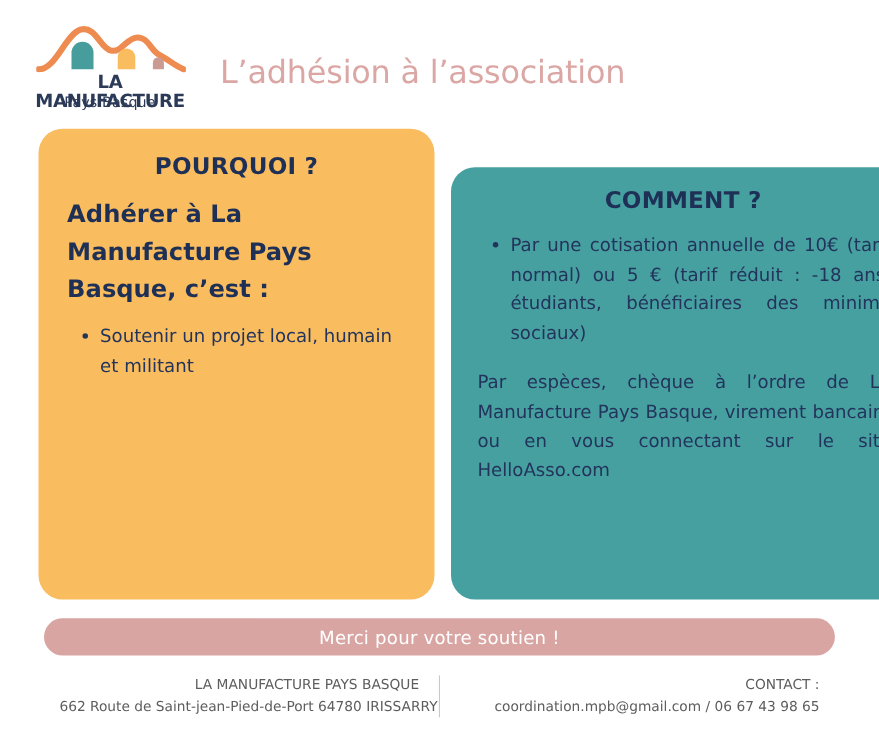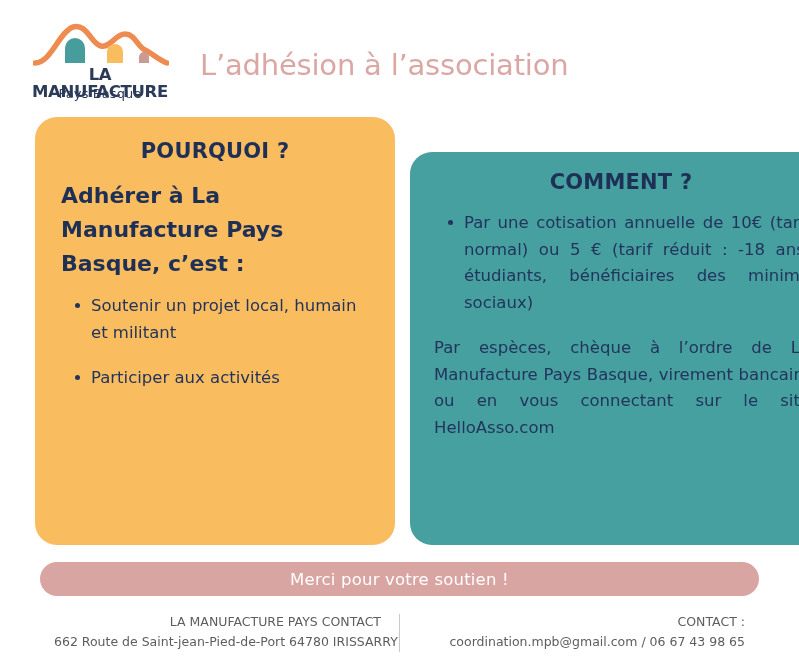--- a/index.html
+++ b/index.html
@@ -224,39 +224,38 @@
   </div>
 
   <div class="page-title">L’adhésion à l’association</div>
 </div>
 
 <div class="card card-why">
   <div class="card-heading">POURQUOI ?</div>
   <div class="card-subheading">Adhérer à La Manufacture Pays Basque, c’est :</div>
   <ul class="bullet-list">
     <li>Soutenir un projet local, humain et militant</li>
-    <li>Participer aux activités</li>
   </ul>
 </div>
 
 <div class="card card-how">
   <div class="card-heading">COMMENT ?</div>
   <ul class="bullet-list justified">
     <li>Par une cotisation annuelle de 10€ (tarif normal) ou 5 € (tarif réduit : -18 ans, étudiants, bénéficiaires des minima sociaux)</li>
   </ul>
   <p class="para-how">Par espèces, chèque à l’ordre de La Manufacture Pays Basque, virement bancaire ou en vous connectant sur le site HelloAsso.com</p>
 </div>
 
 <div class="thanks-banner">
   <span class="thanks-text">Merci pour votre soutien !</span>
 </div>
 
 <div class="footer">
   <div class="footer-left">
-    <div class="footer-line">LA MANUFACTURE PAYS CONTACT</div>
+    <div class="footer-line">LA MANUFACTURE PAYS BASQUE</div>
     <div class="footer-line">662 Route de Saint-jean-Pied-de-Port 64780 IRISSARRY</div>
   </div>
   <div class="footer-divider"></div>
   <div class="footer-right">
     <div class="footer-line">CONTACT :</div>
     <div class="footer-line">coordination.mpb@gmail.com / 06 67 43 98 65</div>
   </div>
 </div>
 
 </body></html>

